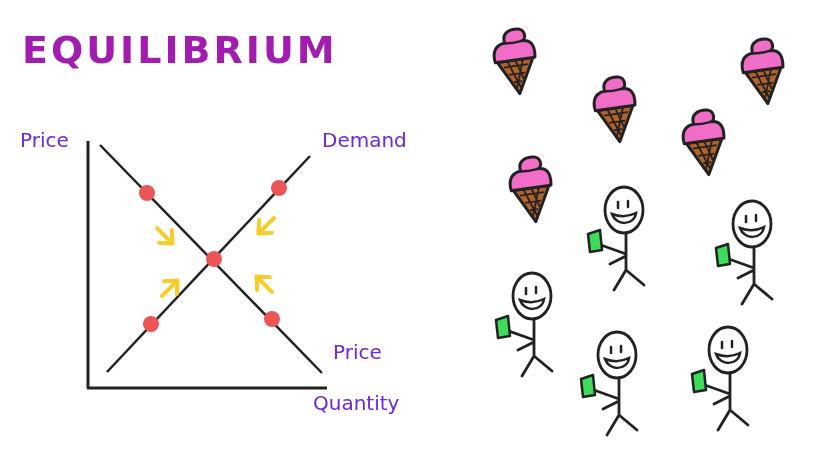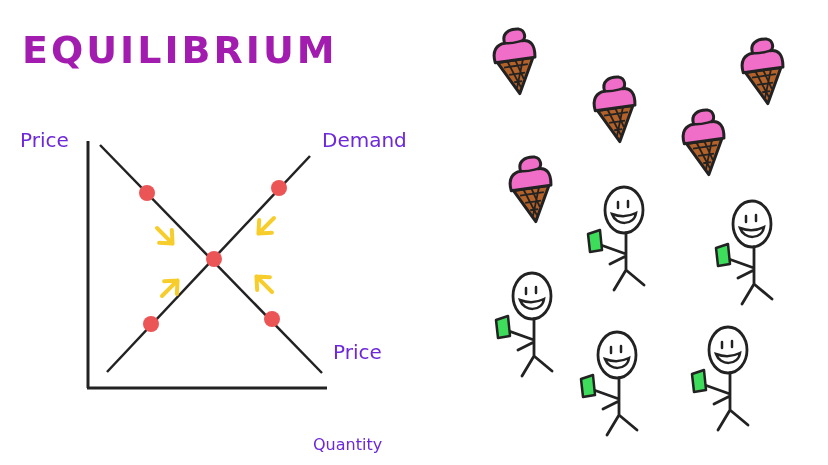--- a/index.html
+++ b/index.html
@@ -10,21 +10,21 @@
   .lbl { position:absolute; font-size:20px; color:#6d28d9; font-family:"DejaVu Sans", sans-serif; }
   svg.main { position:absolute; left:0; top:0; }
 </style>
 </head>
 <body>
 
 <div class="title">EQUILIBRIUM</div>
 <div class="lbl" style="left:20px;top:128px;">Price</div>
 <div class="lbl" style="left:322px;top:128px;">Demand</div>
 <div class="lbl" style="left:333px;top:340px;">Price</div>
-<div class="lbl" style="left:313px;top:435px;font-size:16px;">Quantity</div>
+<div class="lbl" style="left:313px;top:391px;font-size:20px;">Quantity</div>
 
 <svg class="main" width="828" height="465" viewBox="0 0 828 465">
   <defs>
     <g id="cone">
       <path d="M-18,8 L0,42 L18,8 Z" fill="#b3622a" stroke="#222" stroke-width="3" stroke-linejoin="round"></path>
       <path d="M-12,14 L12,14 M-8,22 L8,22 M-4,30 L4,30 M-8,8 L2,36 M0,8 L6,28 M8,8 L-2,36" stroke="#222" stroke-width="1.8"></path>
       <path d="M-20,8 C-22,-4 -16,-10 -8,-10 C-10,-20 -2,-24 8,-22 C14,-20 14,-12 10,-10 C18,-10 22,-4 20,8 Z" fill="#f06ec8" stroke="#222" stroke-width="3" stroke-linejoin="round"></path>
       <path d="M-8,-10 C0,-8 6,-10 10,-10" fill="none" stroke="#222" stroke-width="2.5"></path>
     </g>
     <g id="person">

